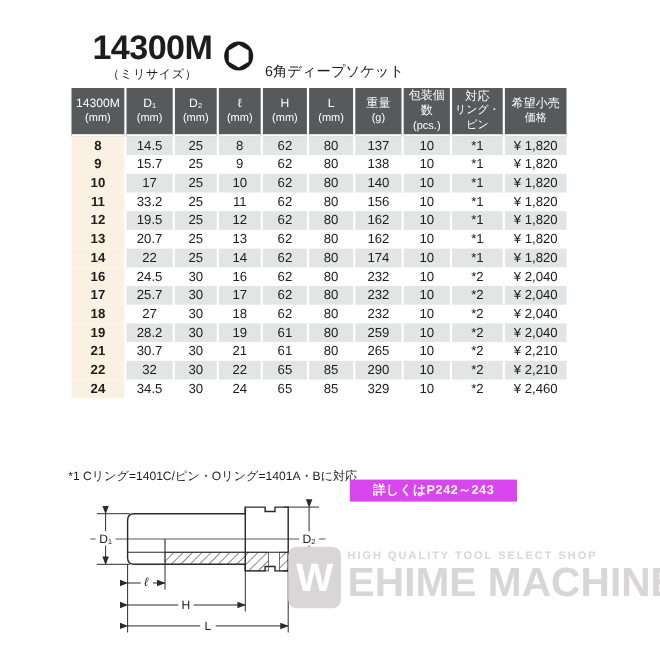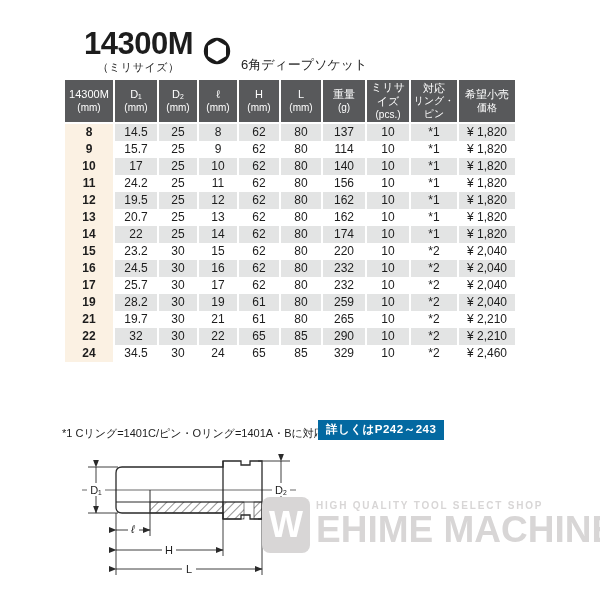--- a/index.html
+++ b/index.html
@@ -28,22 +28,22 @@
   table.spec th .h2 { font-size:10px; }
   table.spec td {
     font-size:12px; text-align:center; height:17px; line-height:17px;
     padding:0; white-space:nowrap;
   }
   td.size-col { background:#fbf1e3; font-weight:bold; }
   tbody tr:nth-child(odd) td:not(.size-col) { background:#e3e4e4; }
   
   .footnotes { position:absolute; left:62px; top:425px; font-size:11px; line-height:16px; }
   .detail-badge {
-    position:absolute; left:318px; top:420px; background:#0369a1; color:#ffffff;
-    font-size:11.5px; font-weight:bold; padding:2px 8px 3px; letter-spacing:0.5px;
+    position:absolute; left:318px; top:436px; background:#d946ef; color:#ffffff;
+    font-size:11.5px; font-weight:bold; padding:2px 21px 3px; letter-spacing:0.5px;
   }
   
   .diagram { position:absolute; left:38px; top:452px; }
   
   .wm { position:absolute; left:262px; top:497px; display:flex; align-items:flex-start; }
   .wm-mark {
     width:48px; height:56px; background:#d8d6d6; border-radius:8px;
     color:#ffffff; font-size:36px; font-weight:bold; display:flex;
     align-items:center; justify-content:center; flex:0 0 auto;
   }
@@ -105,21 +105,21 @@
           </th>
         <th>
             <div>L</div>
             <div class="h2">(mm)</div>
           </th>
         <th>
             <div>重量</div>
             <div class="h2">(g)</div>
           </th>
         <th>
-            <div>ミリサイズ</div>
+            <div>包装個数</div>
             <div class="h2">(pcs.)</div>
           </th>
         <th>
             <div>対応</div>
             <div class="h2">リング・ピン</div>
           </th>
         <th>
             <div>希望小売</div>
             <div class="h2">価格</div>
           </th>
@@ -138,40 +138,40 @@
           <td>*1</td>
           <td>¥ 1,820</td>
         </tr>
         <tr>
           <td class="size-col">9</td>
           <td>15.7</td>
           <td>25</td>
           <td>9</td>
           <td>62</td>
           <td>80</td>
-          <td>114</td>
+          <td>138</td>
           <td>10</td>
           <td>*1</td>
           <td>¥ 1,820</td>
         </tr>
         <tr>
           <td class="size-col">10</td>
           <td>17</td>
           <td>25</td>
           <td>10</td>
           <td>62</td>
           <td>80</td>
           <td>140</td>
           <td>10</td>
           <td>*1</td>
           <td>¥ 1,820</td>
         </tr>
         <tr>
           <td class="size-col">11</td>
-          <td>24.2</td>
+          <td>33.2</td>
           <td>25</td>
           <td>11</td>
           <td>62</td>
           <td>80</td>
           <td>156</td>
           <td>10</td>
           <td>*1</td>
           <td>¥ 1,820</td>
         </tr>
         <tr>
@@ -204,32 +204,20 @@
           <td>25</td>
           <td>14</td>
           <td>62</td>
           <td>80</td>
           <td>174</td>
           <td>10</td>
           <td>*1</td>
           <td>¥ 1,820</td>
         </tr>
         <tr>
-          <td class="size-col">15</td>
-          <td>23.2</td>
-          <td>30</td>
-          <td>15</td>
-          <td>62</td>
-          <td>80</td>
-          <td>220</td>
-          <td>10</td>
-          <td>*2</td>
-          <td>¥ 2,040</td>
-        </tr>
-        <tr>
           <td class="size-col">16</td>
           <td>24.5</td>
           <td>30</td>
           <td>16</td>
           <td>62</td>
           <td>80</td>
           <td>232</td>
           <td>10</td>
           <td>*2</td>
           <td>¥ 2,040</td>
@@ -240,34 +228,46 @@
           <td>30</td>
           <td>17</td>
           <td>62</td>
           <td>80</td>
           <td>232</td>
           <td>10</td>
           <td>*2</td>
           <td>¥ 2,040</td>
         </tr>
         <tr>
+          <td class="size-col">18</td>
+          <td>27</td>
+          <td>30</td>
+          <td>18</td>
+          <td>62</td>
+          <td>80</td>
+          <td>232</td>
+          <td>10</td>
+          <td>*2</td>
+          <td>¥ 2,040</td>
+        </tr>
+        <tr>
           <td class="size-col">19</td>
           <td>28.2</td>
           <td>30</td>
           <td>19</td>
           <td>61</td>
           <td>80</td>
           <td>259</td>
           <td>10</td>
           <td>*2</td>
           <td>¥ 2,040</td>
         </tr>
         <tr>
           <td class="size-col">21</td>
-          <td>19.7</td>
+          <td>30.7</td>
           <td>30</td>
           <td>21</td>
           <td>61</td>
           <td>80</td>
           <td>265</td>
           <td>10</td>
           <td>*2</td>
           <td>¥ 2,210</td>
         </tr>
         <tr>

